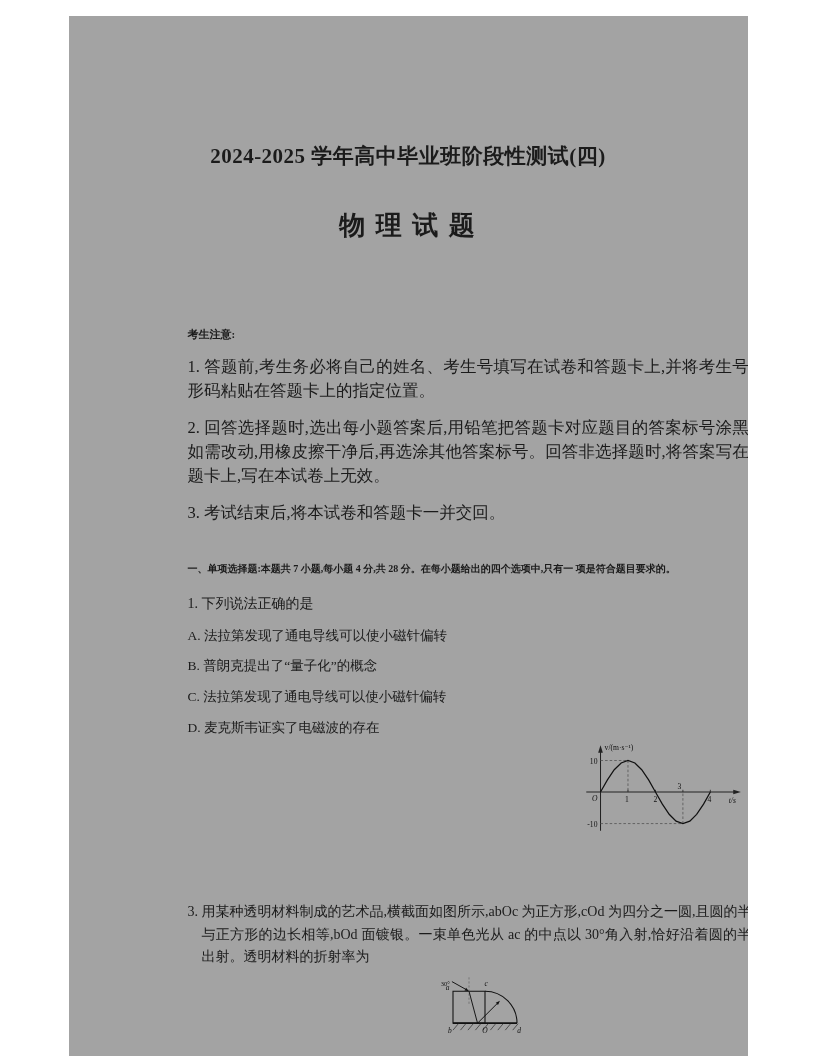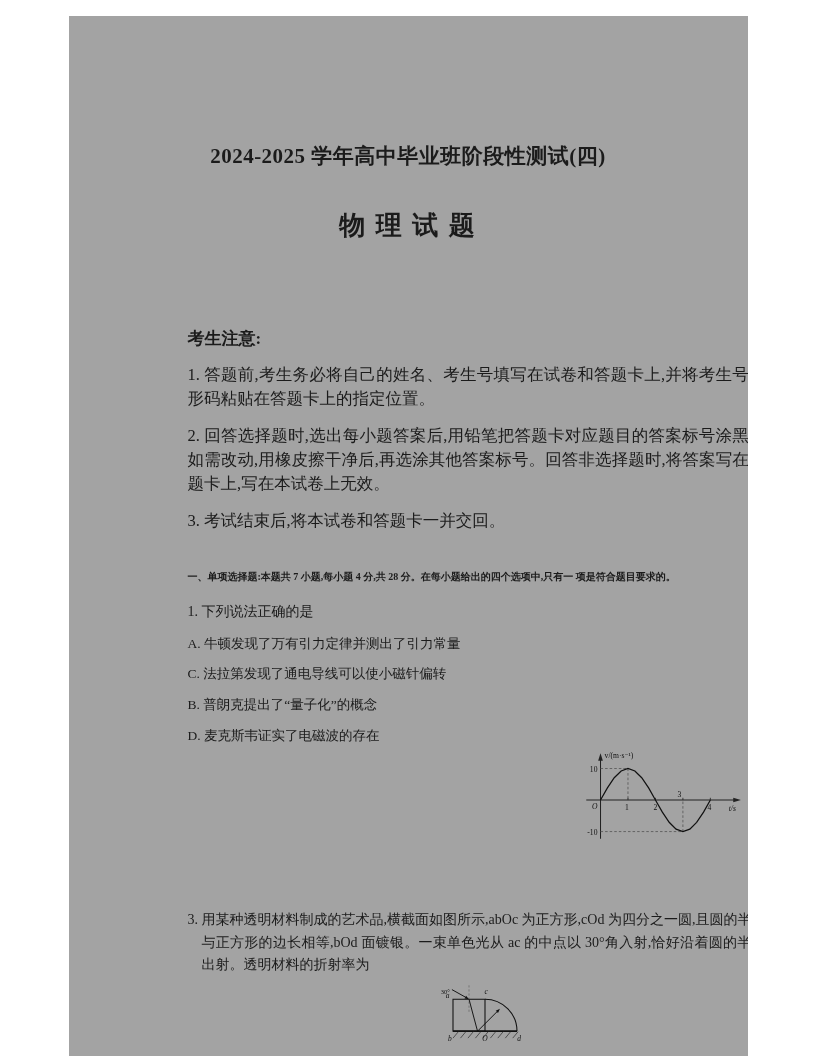--- a/index.html
+++ b/index.html
@@ -25,21 +25,21 @@
     font-size:26px;
     font-weight:bold;
     letter-spacing:2px;
   }
   .content{
     width:578px;
     margin-left:119px;
   }
   .notice-heading{
     margin:84px 0 0 0;
-    font-size:17px;
+    font-size:11px;
     font-weight:bold;
   }
   .notice-item{
     margin:13px 0 0 0;
     font-size:16.5px;
     line-height:1.45;
     text-align:justify;
   }
   .section-heading{
     margin:36px 0 0 0;
@@ -111,23 +111,23 @@
 
     <p class="notice-heading">考生注意:</p>
     <p class="notice-item">1. 答题前,考生务必将自己的姓名、考生号填写在试卷和答题卡上,并将考生号条形码粘贴在答题卡上的指定位置。</p>
     <p class="notice-item">2. 回答选择题时,选出每小题答案后,用铅笔把答题卡对应题目的答案标号涂黑。如需改动,用橡皮擦干净后,再选涂其他答案标号。回答非选择题时,将答案写在答题卡上,写在本试卷上无效。</p>
     <p class="notice-item">3. 考试结束后,将本试卷和答题卡一并交回。</p>
 
     <p class="section-heading">一、单项选择题:本题共 7 小题,每小题 4 分,共 28 分。在每小题给出的四个选项中,只有一 项是符合题目要求的。</p>
 
     <div>
       <p class="stem">1. 下列说法正确的是</p>
-      <p class="option">A. 牛顿发现了万有引力定律并测出了引力常量</p>
+      <p class="option">A. 法拉第发现了通电导线可以使小磁针偏转</p>
+      <p class="option">B. 普朗克提出了“量子化”的概念</p>
       <p class="option">C. 法拉第发现了通电导线可以使小磁针偏转</p>
-      <p class="option">B. 普朗克提出了“量子化”的概念</p>
       <p class="option">D. 麦克斯韦证实了电磁波的存在</p>
     </div>
 
     <div>
       <div class="q2-row">
 
         <div class="vt-chart">
           <svg id="vt-svg" width="178" height="102" viewBox="0 0 175 100">
 
             <line class="axis" x1="16" y1="52" x2="163" y2="52"></line>

